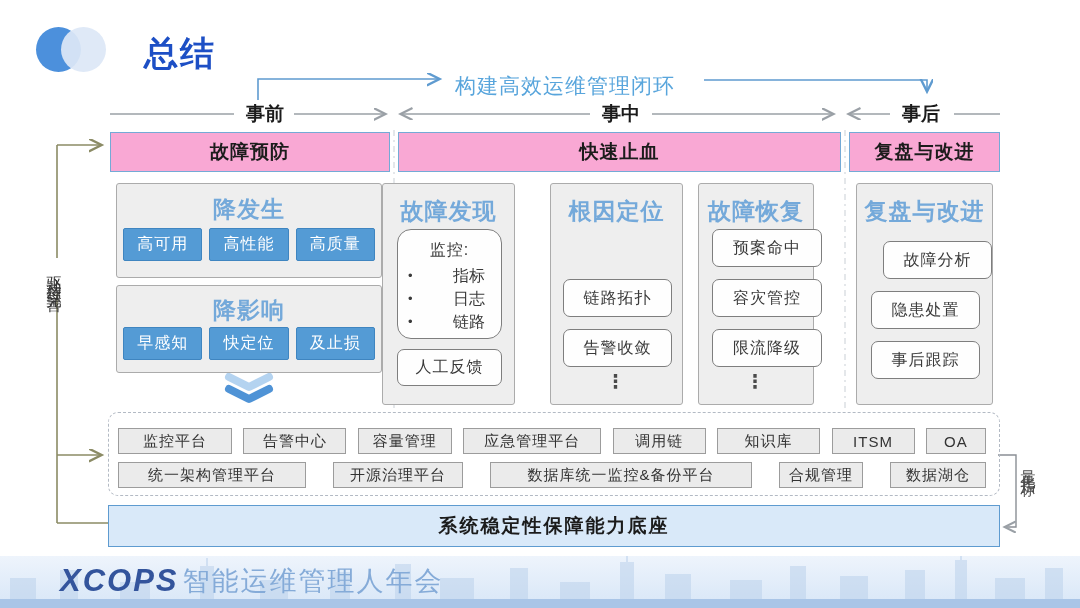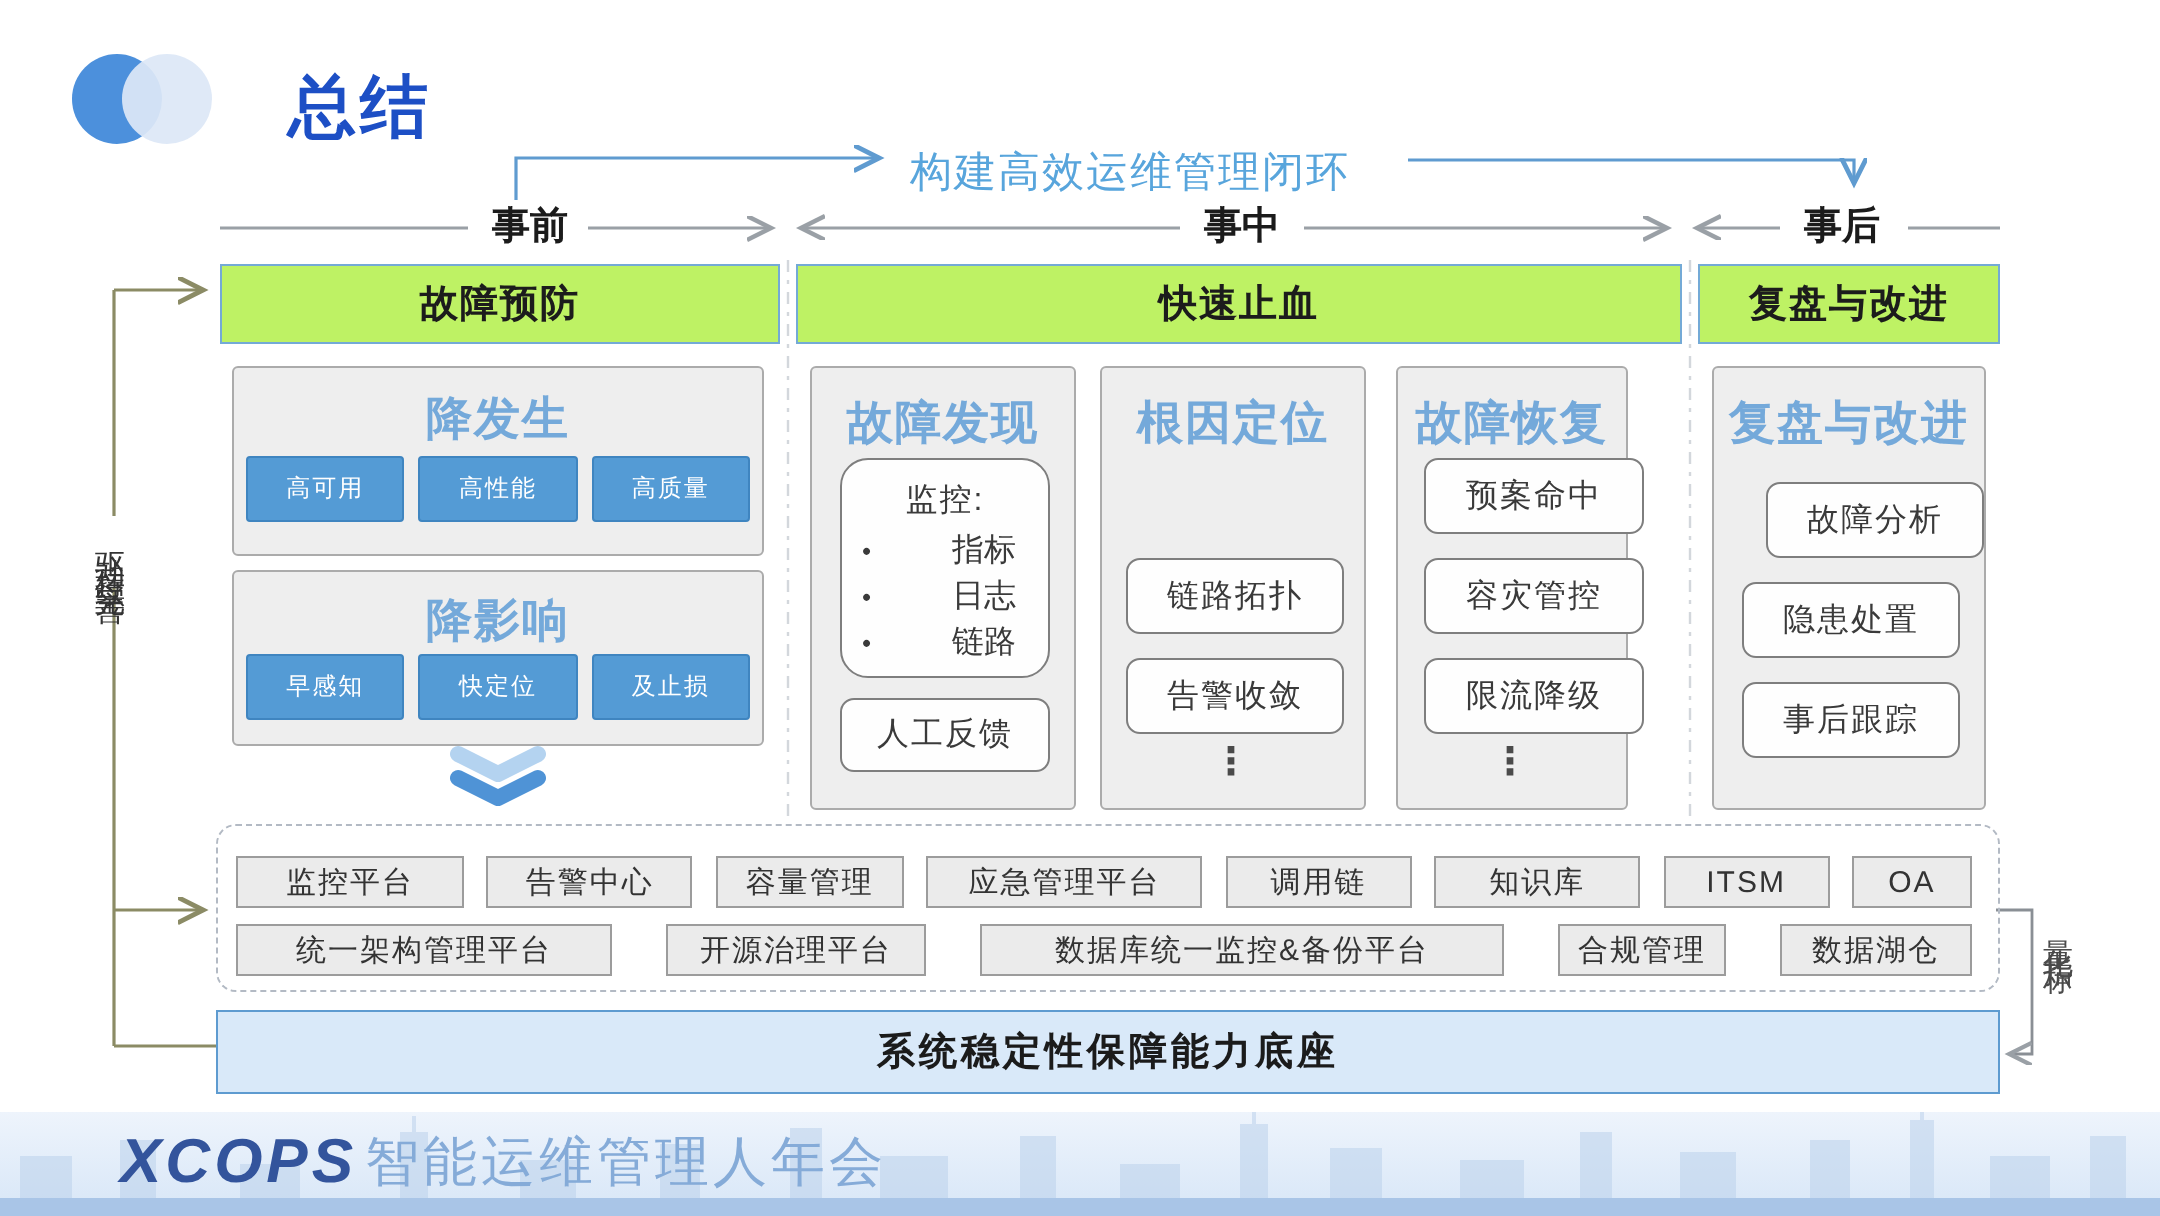--- a/index.html
+++ b/index.html
@@ -9,27 +9,27 @@
   .svg-layer{position:absolute;left:0;top:0;z-index:1;pointer-events:none;}
   .z2{z-index:2;}
 
   .logo-c1{left:36px;top:27px;width:45px;height:45px;border-radius:50%;background:#4c90dc;}
   .logo-c2{left:61px;top:27px;width:45px;height:45px;border-radius:50%;background:#dde7f6;opacity:.93;}
   .page-title{left:144px;top:31px;font-size:34px;font-weight:bold;color:#1d4fc5;letter-spacing:2px;}
 
   .loop-label{left:455px;top:72px;width:245px;font-size:21px;color:#58a5dc;letter-spacing:1px;}
   .phase{top:102px;height:24px;line-height:24px;text-align:center;font-size:19px;font-weight:bold;color:#1b1b1b;}
 
-  .hdr{top:132px;height:40px;background:#bef264;border:1.5px solid #74aad6;display:flex;align-items:center;justify-content:center;font-size:19px;font-weight:600;color:#1c1c1c;box-sizing:border-box;letter-spacing:1px;}
+  .hdr{top:132px;height:40px;background:#f9a8d4;border:1.5px solid #74aad6;display:flex;align-items:center;justify-content:center;font-size:19px;font-weight:600;color:#1c1c1c;box-sizing:border-box;letter-spacing:1px;}
 
   .gray-box{background:#eeeeee;border:1.4px solid #ababab;border-radius:3px;box-sizing:border-box;}
   .sec-title{text-align:center;font-size:23px;font-weight:bold;color:#74a9da;letter-spacing:1px;}
 
   .pill-row{position:absolute;left:6px;right:6px;display:flex;gap:7px;justify-content:center;}
-  .pill{flex:1;height:31px;background:#549bd5;border:1px solid #3f85c0;border-radius:2px;color:#ffffff;font-size:12px;display:flex;align-items:center;justify-content:center;letter-spacing:1px;}
+  .pill{flex:1;height:31px;background:#549bd5;border:1px solid #3f85c0;border-radius:2px;color:#ffffff;font-size:16px;display:flex;align-items:center;justify-content:center;letter-spacing:1px;}
 
   .witem{position:absolute;background:#fefefe;border:1.4px solid #7e7e7e;border-radius:7px;display:flex;align-items:center;justify-content:center;font-size:16px;color:#3a3a3a;box-sizing:border-box;letter-spacing:1px;}
   .monitor-box{position:absolute;background:#fefefe;border:1.4px solid #7e7e7e;border-radius:14px;box-sizing:border-box;color:#3a3a3a;font-size:16px;padding-top:10px;}
   .monitor-title{text-align:center;margin-bottom:3px;letter-spacing:1px;}
   .bullet-row{display:flex;justify-content:space-between;padding:1px 16px 1px 10px;line-height:21px;}
   .bullet-dot{font-size:13px;color:#3a3a3a;}
   .vdots{position:absolute;text-align:center;font-size:19px;font-weight:bold;color:#4a4a4a;letter-spacing:2px;}
 
   .dash-container{left:108px;top:412px;width:892px;height:84px;border:1.6px dashed #b3bac4;border-radius:10px;box-sizing:border-box;}
   .plat-row{position:absolute;left:118px;width:868px;display:flex;justify-content:space-between;}
@@ -112,21 +112,21 @@
   </div>
   <div class="abs gray-box z2" style="left:116px;top:285px;width:266px;height:88px;">
     <div class="sec-title" style="margin-top:9px;">降影响</div>
     <div class="pill-row" style="top:41px;">
       <div class="pill">早感知</div>
       <div class="pill">快定位</div>
       <div class="pill">及止损</div>
     </div>
   </div>
 
-  <div class="abs gray-box z2" style="left:405px;top:183px;width:133px;height:222px;">
+  <div class="abs gray-box z2" style="left:382px;top:183px;width:133px;height:222px;">
     <div class="sec-title" style="margin-top:12px;">故障发现</div>
     <div class="monitor-box" style="left:14px;top:45px;width:105px;height:110px;">
       <div class="monitor-title">监控:</div>
       <div class="bullet-row">
         <span class="bullet-dot">•</span>
         <span>指标</span>
       </div>
       <div class="bullet-row">
         <span class="bullet-dot">•</span>
         <span>日志</span>

